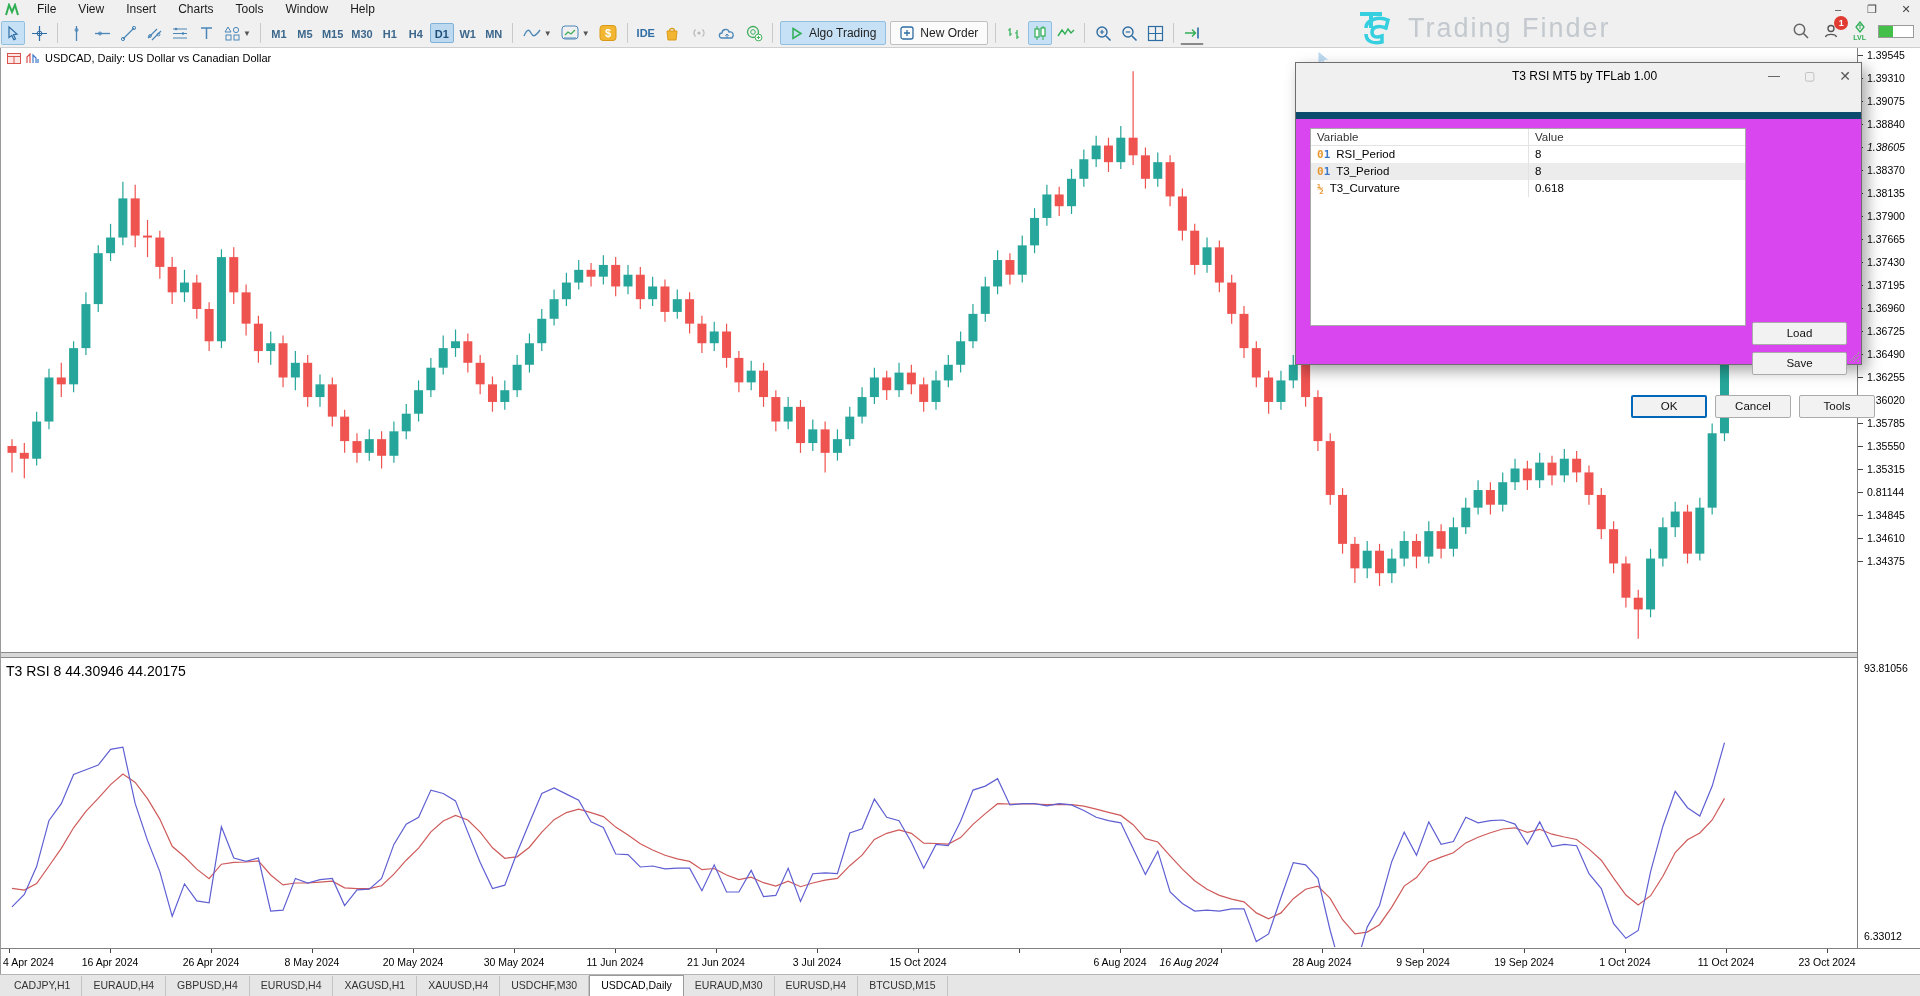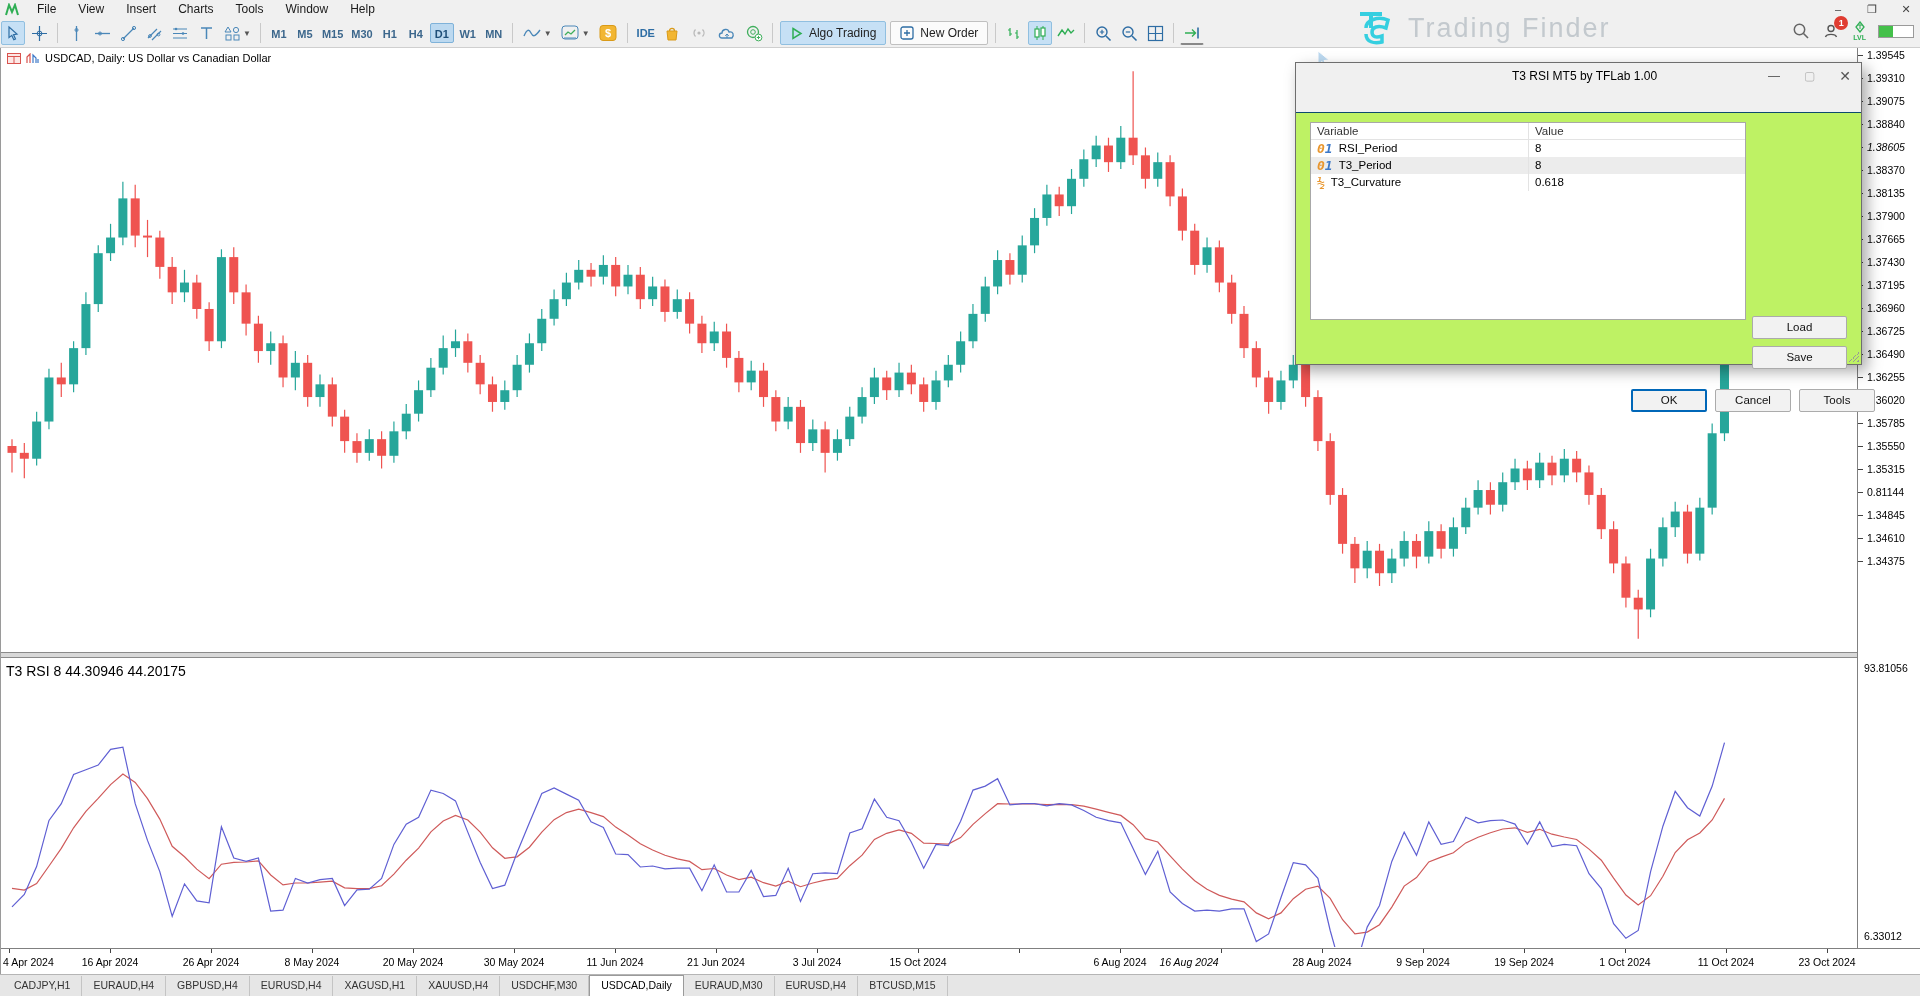--- a/index.html
+++ b/index.html
@@ -72,32 +72,32 @@
   
   #dialog { position:absolute; left:1295px; top:62px; width:567px; height:303px; background:#f0f0f0;
     border:1px solid #6e6e6e; box-shadow:5px 6px 14px rgba(0,0,0,.35); z-index:10; font-size:12px; }
   #dlg-title { position:relative; height:26px; line-height:26px; padding-left:12px; color:#000;text-align:center; }
   #dlg-ctrls { position:absolute; right:10px; top:0; display:flex; gap:24px; }
   #dlg-ctrls span { color:#555; font-size:12px; }
   #dlg-tabs { display:flex; padding-left:10px; height:22px; align-items:flex-end; }
   .dtab { padding:3px 10px 3px; border:1px solid #ababab; border-bottom:none; background:#ececec;
     margin-right:1px; font-size:11.5px; color:#222; border-radius:2px 2px 0 0; }
   .dtab.active { background:#fdfdfd; position:relative; top:1px; padding-top:5px; }
-  #dlg-body { position:absolute; left:0; top:49px; right:0; bottom:0; border-top:1px solid #0c4a6e;
-    background:#bef264; }
+  #dlg-body { position:absolute; left:0; top:49px; right:0; bottom:0; border-top:7px solid #0c4a6e;
+    background:#d946ef; }
   #dlg-table { position:absolute; left:14px; top:9px; width:436px; height:198px; background:#fff;
     border:1px solid #a8a8a8; }
   #dlg-thead { display:flex; height:17px; line-height:17px; border-bottom:1px solid #e3e3e3;
     color:#333; font-size:11.5px; }
   .dcol1 { width:218px; padding-left:6px; border-right:1px solid #e3e3e3; }
   .dcol2 { flex:1; padding-left:6px; }
   .drow { display:flex; height:17px; line-height:17px; font-size:11.5px; color:#000; }
   .drow.sel { background:#ececec; }
   .drow .dcol1 { display:flex; align-items:center; gap:6px; padding-left:6px; }
-  .ric { font-family:"DejaVu Sans Mono", monospace; font-size:13px; font-weight:bold;font-style:italic; }
+  .ric { font-family:"DejaVu Sans Mono", monospace; font-size:11px; font-weight:bold; }
   .ric .o { color:#e8962e; } .ric .b { color:#3c78c8; }
   .dbtn { position:absolute; width:95px; height:23px; background:#f2f2f2; border:1px solid #ababab;
     border-radius:2px; text-align:center; line-height:21px; font-size:11.5px; color:#111; }
   .dbtn.footer { width:76px; }
   #btn-ok { border:2px solid #0067b8; line-height:19px; }
   #dlg-grip { position:absolute; right:2px; bottom:2px; width:10px; height:10px;
     background:
      linear-gradient(135deg, transparent 50%, #999 50%, #999 55%, transparent 55%,
        transparent 70%, #999 70%, #999 75%, transparent 75%, transparent 90%, #999 90%); }
 

